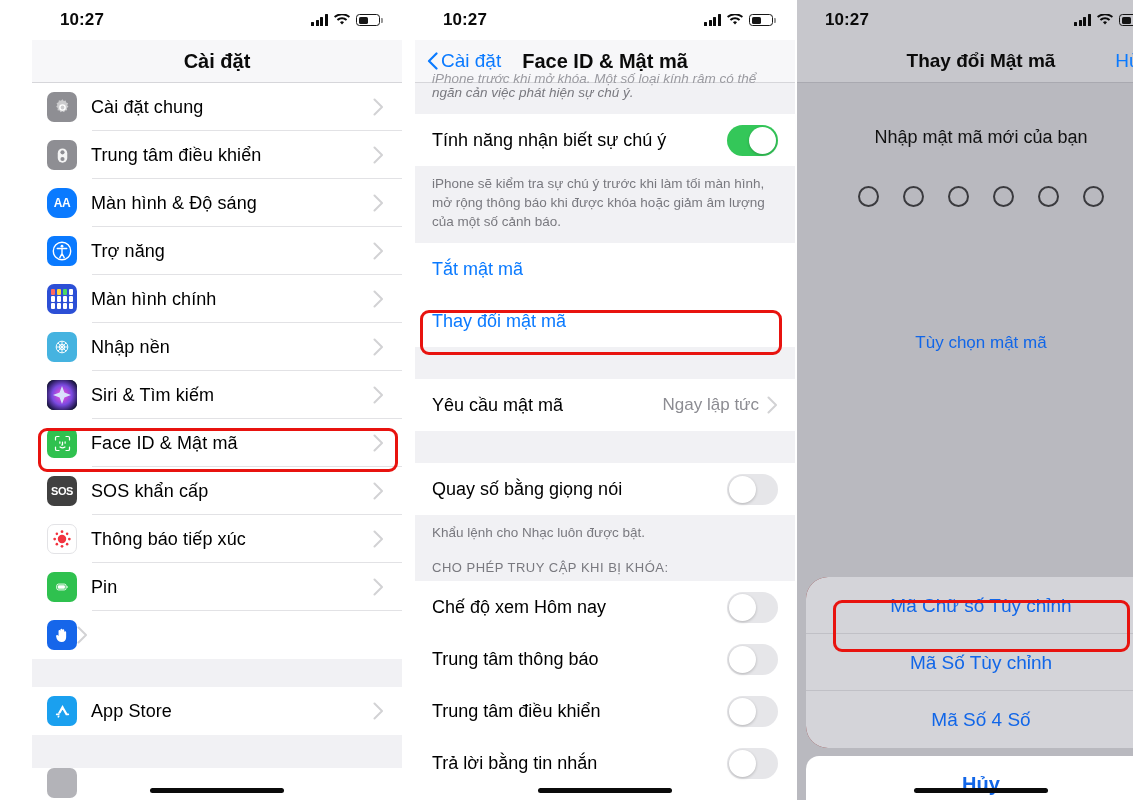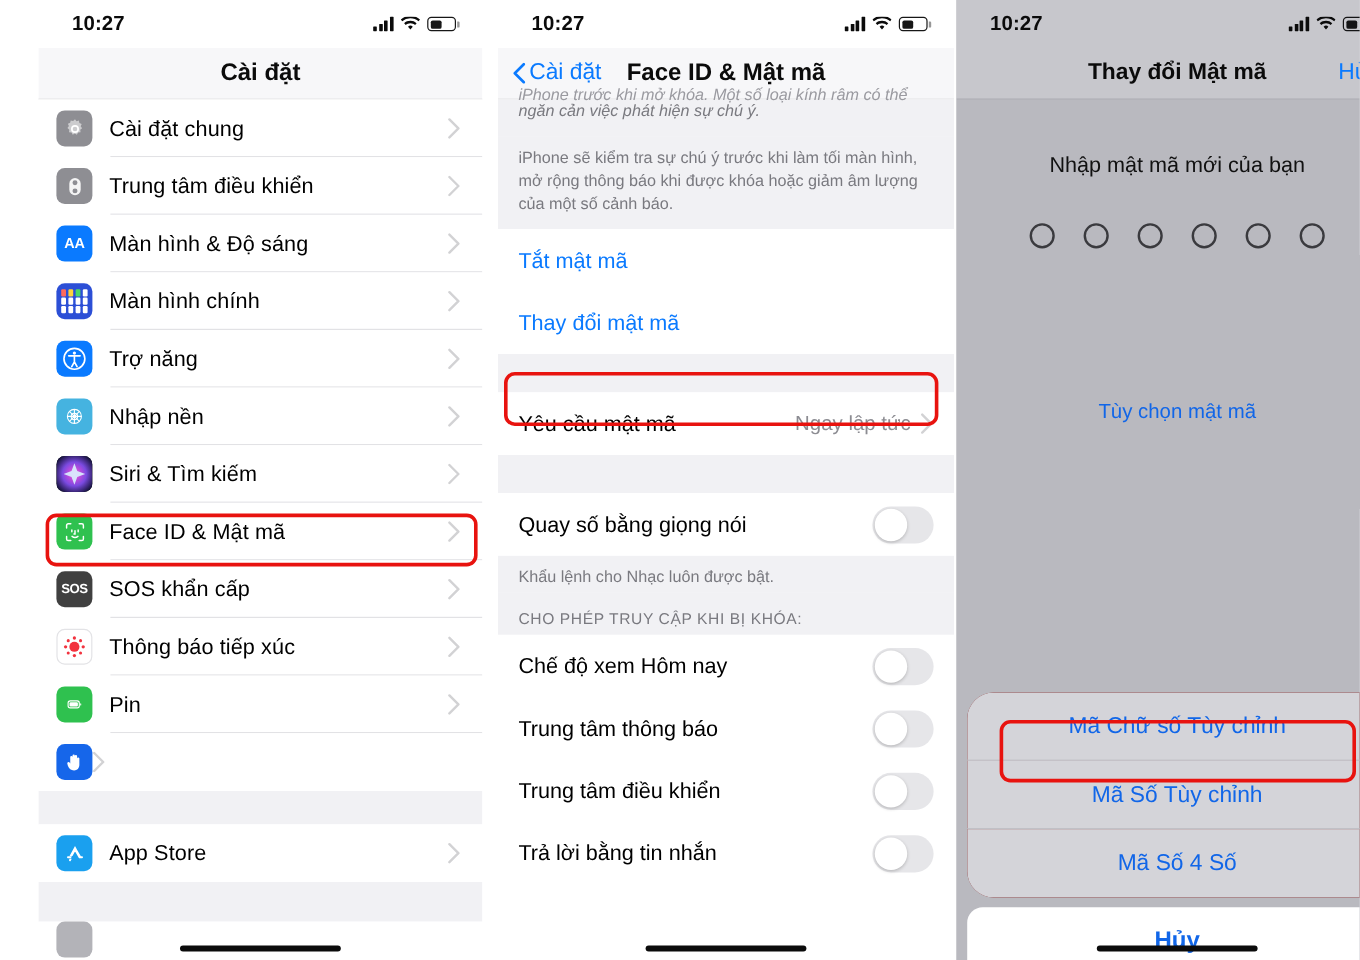--- a/index.html
+++ b/index.html
@@ -73,21 +73,21 @@
     width: 30px; height: 30px; border-radius: 7px; flex: 0 0 30px;
     display: flex; align-items: center; justify-content: center;
     color: #fff; font-size: 13px; font-weight: 700; overflow: hidden;
   }
   .row .label { margin-left: 14px; font-size: 18px; color: #000; flex: 1 1 auto; letter-spacing: .1px; }
   .chev { width: 11px; height: 18px; margin-right: 18px; opacity: .38; }
   .chev svg, .navbar .chev-back svg { display:block; }
 
   .ic-gear { background: #8e8e93; }
   .ic-cc { background: #8e8e93; }
-  .ic-aa { background: #0a7aff; font-size: 12px; letter-spacing: -.3px; }
+  .ic-aa { background: #0a7aff; font-size: 12px; letter-spacing: -.3px; border-radius: 11px; }
   .ic-home { background: #2c4fd6; }
   .ic-acc { background: #0a7aff; }
   .ic-wall { background: #45b3e0; }
   .ic-siri { background: #0d0d1a; }
   .ic-faceid { background: #2fc14f; }
   .ic-sos { background: #404040; font-size: 11px; font-weight: 800; letter-spacing: -.4px; }
   .ic-exp { background: #fff; border: 1px solid #e3e3e6; }
   .ic-batt { background: #2fc14f; }
   .ic-priv { background: #1666ea; }
   .ic-appstore { background: #1aa0ef; }
@@ -247,54 +247,54 @@
         <span class="label">Màn hình &amp; Độ sáng</span>
         <span class="chev">
             <svg viewBox="0 0 11 18" width="11" height="18">
               <path d="M1.5 1.5L9 9l-7.5 7.5" fill="none" stroke="#8a8a8f" stroke-width="2" stroke-linecap="round" stroke-linejoin="round"></path>
             </svg>
           </span>
         <span class="sep"></span>
       </div>
 
       <div class="row">
+        <span class="ico ic-acc">
+          <svg viewBox="0 0 24 24" width="22" height="22">
+              <circle cx="12" cy="12" r="9.5" fill="none" stroke="#fff" stroke-width="1.5"></circle>
+              <circle cx="12" cy="6.8" r="1.5" fill="#fff"></circle>
+              <path d="M6.8 9.3h10.4M12 9.8v5m0 0l-2.4 4.4M12 14.8l2.4 4.4" stroke="#fff" stroke-width="1.5" stroke-linecap="round" fill="none"></path>
+            </svg>
+        </span>
+        <span class="label">Trợ năng</span>
+        <span class="chev">
+            <svg viewBox="0 0 11 18" width="11" height="18">
+              <path d="M1.5 1.5L9 9l-7.5 7.5" fill="none" stroke="#8a8a8f" stroke-width="2" stroke-linecap="round" stroke-linejoin="round"></path>
+            </svg>
+          </span>
+        <span class="sep"></span>
+      </div>
+
+      <div class="row">
         <span class="ico ic-home">
           <span class="home-grid">
               <span class="c1"></span>
               <span class="c2"></span>
               <span class="c3"></span>
               <span class="c4"></span>
               <span></span>
               <span></span>
               <span></span>
               <span></span>
               <span></span>
               <span></span>
               <span></span>
               <span></span>
             </span>
         </span>
         <span class="label">Màn hình chính</span>
-        <span class="chev">
-            <svg viewBox="0 0 11 18" width="11" height="18">
-              <path d="M1.5 1.5L9 9l-7.5 7.5" fill="none" stroke="#8a8a8f" stroke-width="2" stroke-linecap="round" stroke-linejoin="round"></path>
-            </svg>
-          </span>
-        <span class="sep"></span>
-      </div>
-
-      <div class="row">
-        <span class="ico ic-acc">
-          <svg viewBox="0 0 24 24" width="22" height="22">
-              <circle cx="12" cy="12" r="9.5" fill="none" stroke="#fff" stroke-width="1.5"></circle>
-              <circle cx="12" cy="6.8" r="1.5" fill="#fff"></circle>
-              <path d="M6.8 9.3h10.4M12 9.8v5m0 0l-2.4 4.4M12 14.8l2.4 4.4" stroke="#fff" stroke-width="1.5" stroke-linecap="round" fill="none"></path>
-            </svg>
-        </span>
-        <span class="label">Trợ năng</span>
         <span class="chev">
             <svg viewBox="0 0 11 18" width="11" height="18">
               <path d="M1.5 1.5L9 9l-7.5 7.5" fill="none" stroke="#8a8a8f" stroke-width="2" stroke-linecap="round" stroke-linejoin="round"></path>
             </svg>
           </span>
         <span class="sep"></span>
       </div>
 
       <div class="row">
         <span class="ico ic-wall">
@@ -491,20 +491,26 @@
 
     <div class="body">
 
       <div class="footnote clipped">
         <span class="clip-line">
           <span>iPhone trước khi mở khóa. Một số loại kính râm có thể</span>
         </span>
         <div>ngăn cản việc phát hiện sự chú ý.</div>
       </div>
 
+      <div class="cell nosep">
+        <span class="c-label">Tính năng nhận biết sự chú ý</span>
+        <span class="toggle on">
+            <span class="knob"></span>
+          </span>
+      </div>
 
       <div class="footnote">iPhone sẽ kiểm tra sự chú ý trước khi làm tối màn hình, mở rộng thông báo khi được khóa hoặc giảm âm lượng của một số cảnh báo.</div>
 
       <div class="cell">
         <span class="c-label link">Tắt mật mã</span>
       </div>
 
       <div class="cell nosep">
         <span class="c-label link">Thay đổi mật mã</span>
       </div>

